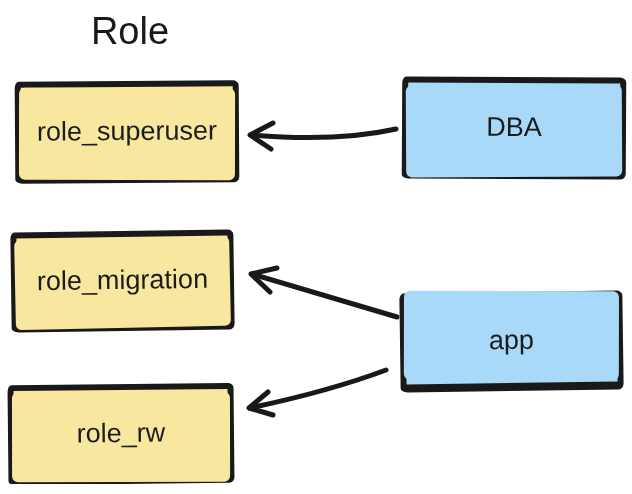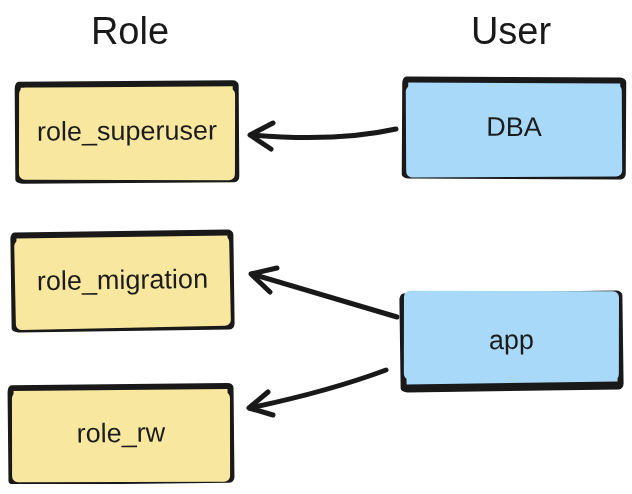--- a/index.html
+++ b/index.html
@@ -85,21 +85,20 @@
     stroke-linejoin: round;
   }
 </style>
 </head>
 <body>
 
 <div class="canvas">
 
   <div class="col-heading heading-role">Role</div>
 
-  <div class="col-heading heading-user">User</div>
 
   <div class="node node--role" id="node-role-superuser">
     <span class="node-label">role_superuser</span>
   </div>
 
   <div class="node node--role" id="node-role-migration">
     <span class="node-label">role_migration</span>
   </div>
 
   <div class="node node--role" id="node-role-rw">

